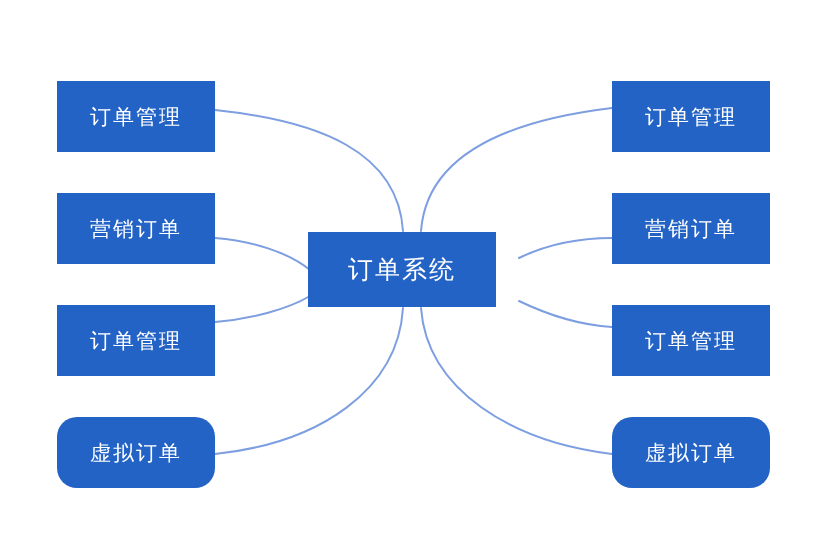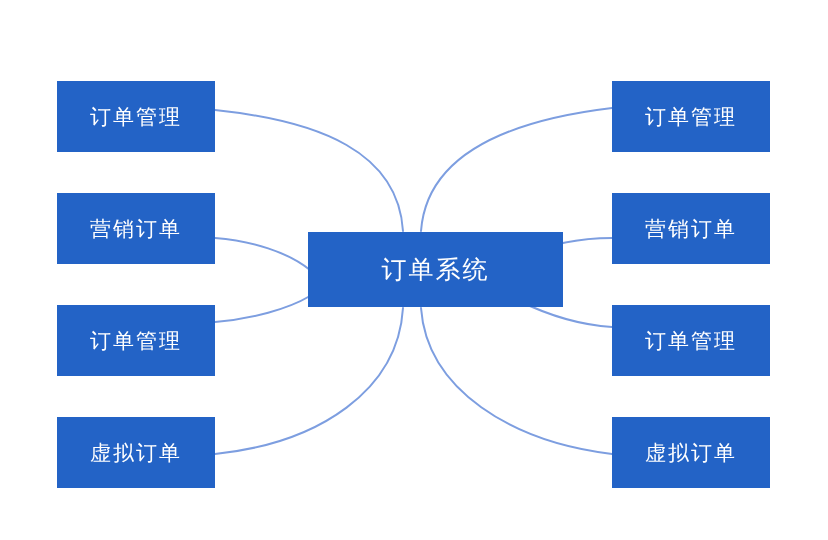--- a/index.html
+++ b/index.html
@@ -20,27 +20,27 @@
   .connectors path{fill:none;stroke:var(--connector);stroke-width:2;stroke-linecap:round;}
   .node{
     position:absolute;
     background:var(--node-fill);
     color:var(--node-text);
     display:flex;align-items:center;justify-content:center;
     letter-spacing:2px;
     user-select:none;
   }
   .node.child{width:158px;height:71px;font-size:21px;}
-  .node.root{left:308px;top:232px;width:255px;height:75px;font-size:25px;}
+  .node.root{left:308px;top:232px;width:188px;height:75px;font-size:25px;}
   .col-left .child{left:57px;}
   .col-right .child{left:612px;}
   .row-0{top:81px;}
   .row-1{top:193px;justify-content:center;}
   .row-2{top:305px;}
-  .row-3{top:417px;}
+  .row-3{top:417px;border-radius:20px;}
 </style>
 </head>
 <body>
 
 <div class="canvas">
 
   <svg class="connectors" viewBox="0 0 828 540" xmlns="http://www.w3.org/2000/svg">
     <path d="M 215 110 C 320 121, 398 152, 403 231"></path>
     <path d="M 215 238 C 252 241, 288 252, 310 270"></path>
     <path d="M 215 322 C 252 319, 288 309, 310 296"></path>

